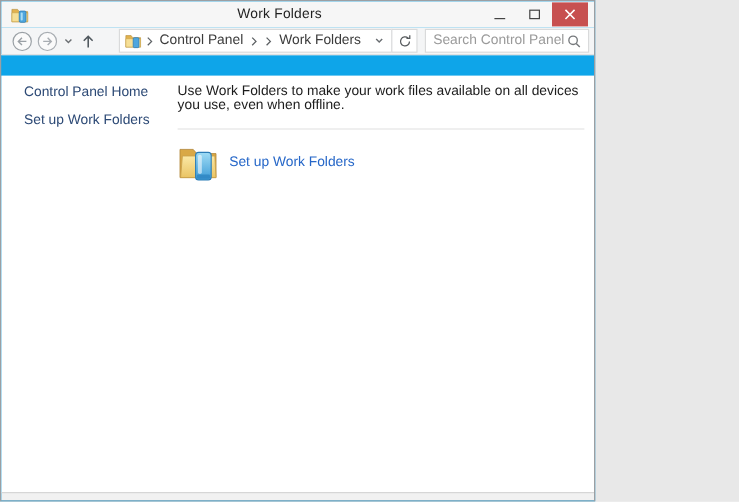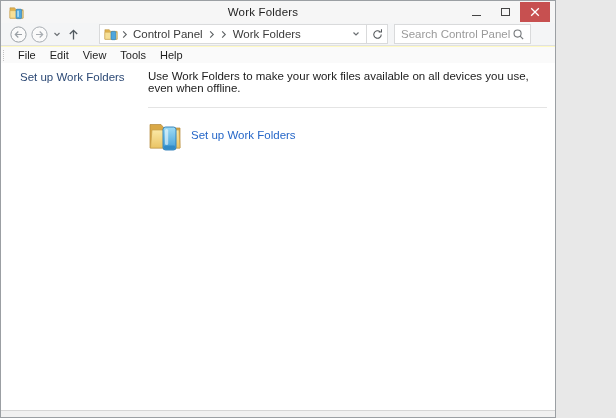--- a/index.html
+++ b/index.html
@@ -1,18 +1,18 @@
 <!DOCTYPE html>
 <html><head>
 <meta charset="utf-8">
 <style>
   * { margin:0; padding:0; box-sizing:border-box; }
   html,body { width:616px; height:418px; background:#E8E8E8; font-family:"Liberation Sans", sans-serif; }
   .window {
-    position:relative; width:556px; height:418px; background:#fef9c3;
+    position:relative; width:496px; height:418px; background:#0ea5e9;
     border:1px solid #9B9FA3; overflow:hidden;
   }
   
   .titlebar {
     position:absolute; top:0; left:0; right:0; height:22px;
     background:#F6F6F6; display:flex; align-items:center;
   }
   .win-icon { margin-left:8px; width:15px; height:15px; display:inline-flex; }
   .title {
     position:absolute; left:60px; right:90px; text-align:center;
@@ -37,21 +37,21 @@
   }
   .crumb { font-size:11.5px; color:#3B3B3B; padding:0 3px; white-space:nowrap; cursor:pointer; }
   .crumb-sep { display:inline-flex; align-items:center; justify-content:center; width:12px; cursor:pointer; }
   .addr-spacer { flex:1 1 auto; }
   .addr-chevron { width:16px; display:inline-flex; justify-content:center; cursor:pointer; }
   .refresh-btn {
     flex:0 0 auto; width:22px; height:20px; margin-left:-1px; background:#FFFFFF;
     border:1px solid #D9DADB; display:flex; align-items:center; justify-content:center; cursor:pointer;
   }
   .searchbox {
-    flex:0 0 auto; width:137px; height:20px; margin:0 24px 0 6px; background:#FFFFFF;
+    flex:0 0 auto; width:137px; height:20px; margin:0 4px 0 6px; background:#FFFFFF;
     border:1px solid #D9DADB; display:flex; align-items:center;
   }
   .searchbox input {
     flex:1 1 auto; min-width:0; border:none; outline:none; font-size:11.5px;
     font-family:"Liberation Sans", sans-serif; color:#333; padding:0 0 0 6px; background:transparent;
   }
   .searchbox input::placeholder { color:#9A9A9A; }
   .search-glyph { flex:0 0 auto; margin-right:5px; display:inline-flex; cursor:pointer; }
   
   .menubar {
@@ -177,31 +177,24 @@
       <input type="text" placeholder="Search Control Panel" style="">
       <span class="search-glyph">
         <svg width="13" height="13" viewBox="0 0 14 14">
           <circle cx="6" cy="6" r="3.8" fill="none" stroke="#76797C" stroke-width="1.2"></circle>
           <path d="M8.8 8.8 L12 12" stroke="#76797C" stroke-width="1.3"></path>
         </svg>
       </span>
     </div>
   </div>
 
-  <div class="menubar">
-    <span class="grip"></span>
-    <span class="menu-item">File</span>
-    <span class="menu-item">Edit</span>
-    <span class="menu-item">View</span>
-    <span class="menu-item">Tools</span>
-    <span class="menu-item">Help</span>
-  </div>
 
   <div class="content">
     <div class="sidebar">
+      <a class="side-link">Control Panel Home</a>
       <a class="side-link">Set up Work Folders</a>
     </div>
     <div class="main">
       <p class="desc">Use Work Folders to make your work files available on all devices you use, even when offline.</p>
       <hr class="divider">
       <div class="action-row">
         <span style="display:inline-flex;">
           <svg width="34" height="34" viewBox="0 0 34 34">
             <defs>
               <linearGradient id="gY" x1="0" y1="0" x2="0" y2="1">

